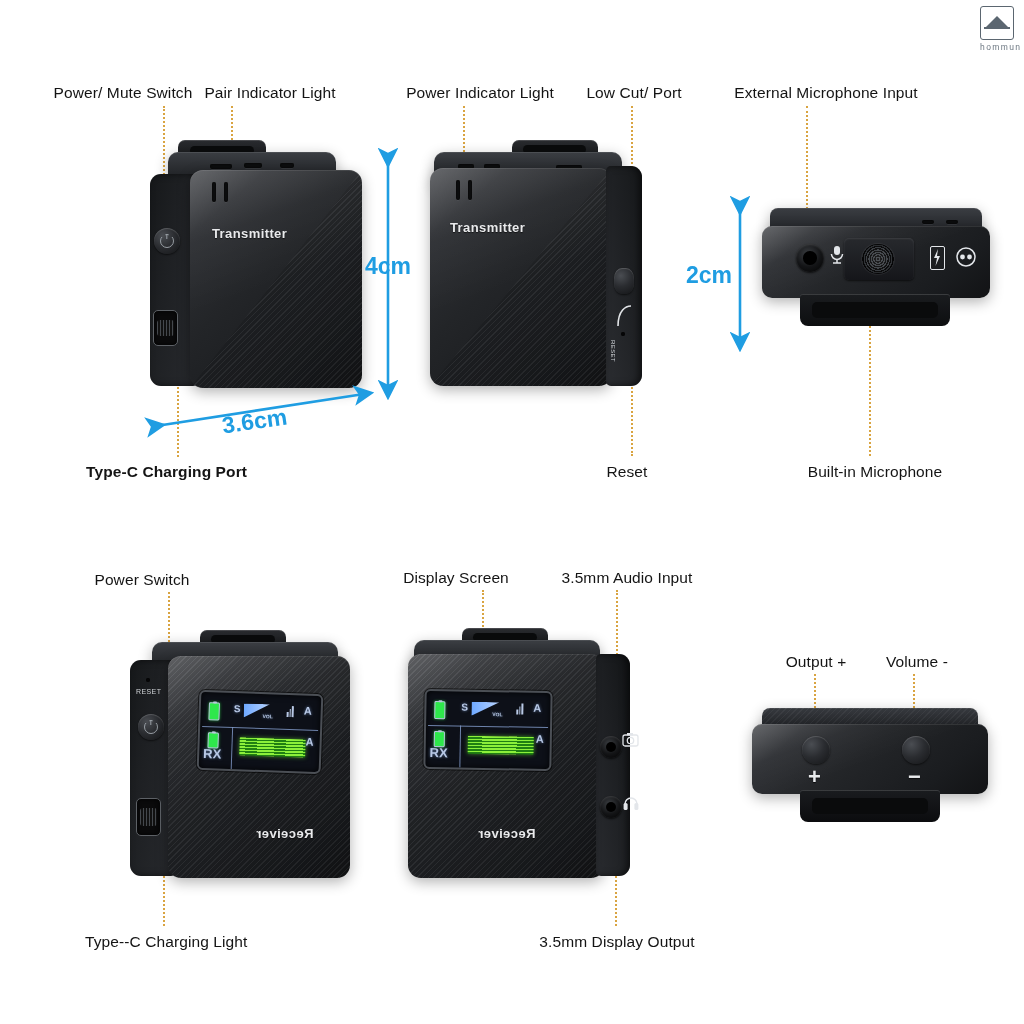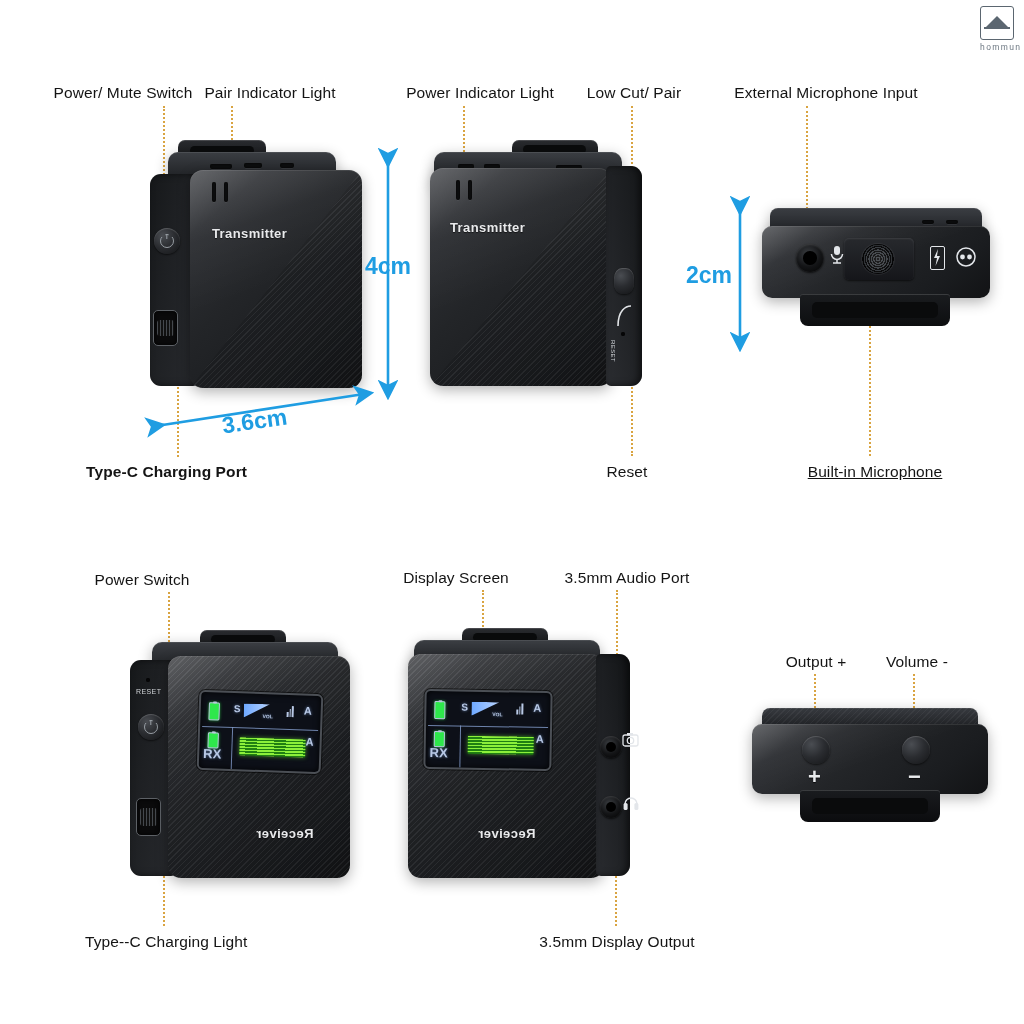--- a/index.html
+++ b/index.html
@@ -329,33 +329,33 @@
 
   <div class="callout center" style="left:123px; top:84px;">Power/ Mute Switch</div>
   <div class="leader" style="left:163px; top:106px; height:140px;"></div>
 
   <div class="callout center" style="left:270px; top:84px;">Pair Indicator Light</div>
   <div class="leader" style="left:231px; top:106px; height:78px;"></div>
 
   <div class="callout center" style="left:480px; top:84px;">Power Indicator Light</div>
   <div class="leader" style="left:463px; top:106px; height:74px;"></div>
 
-  <div class="callout center" style="left:634px; top:84px;">Low Cut/ Pair</div>
+  <div class="callout center" style="left:634px; top:84px;">Low Cut/ Port</div>
   <div class="leader" style="left:631px; top:106px; height:186px;"></div>
 
   <div class="callout center" style="left:826px; top:84px;">External Microphone Input</div>
   <div class="leader" style="left:806px; top:106px; height:131px;"></div>
 
   <div class="callout" style="left:86px; top:463px;font-weight:bold;">Type-C Charging Port</div>
   <div class="leader" style="left:177px; top:335px; height:122px;"></div>
 
   <div class="callout center" style="left:627px; top:463px;">Reset</div>
   <div class="leader" style="left:631px; top:348px; height:108px;"></div>
 
-  <div class="callout center" style="left:875px; top:463px;text-decoration:underline;">Built-in Microphone</div>
+  <div class="callout center" style="left:875px; top:463px;">Built-in Microphone</div>
   <div class="leader" style="left:869px; top:262px; height:194px;"></div>
 
   <div class="dev" style="left:150px; top:140px; width:220px; height:265px;">
 
     <div class="clip" style="left:28px; top:0px; width:88px; height:22px;"></div>
     <div class="clipslot" style="left:40px; top:6px; width:64px; height:9px;"></div>
 
     <div class="body" style="left:18px; top:12px; width:168px; height:30px; border-radius:10px 10px 4px 4px; background:linear-gradient(180deg,#3b3e43,#1b1d20);">
       <div class="micslit" style="left:42px; top:12px; width:22px; height:5px;"></div>
       <div class="micslit" style="left:76px; top:11px; width:18px; height:5px;"></div>
@@ -471,21 +471,21 @@
     <div class="clip" style="left:38px; top:86px; width:150px; height:32px; border-radius:3px 3px 8px 8px; background:linear-gradient(180deg,#1a1c1f,#0d0e10);"></div>
     <div class="clipslot" style="left:50px; top:94px; width:126px; height:16px;"></div>
   </div>
 
   <div class="callout center" style="left:142px; top:571px;">Power Switch</div>
   <div class="leader" style="left:168px; top:592px; height:130px;"></div>
 
   <div class="callout center" style="left:456px; top:569px;">Display Screen</div>
   <div class="leader" style="left:482px; top:590px; height:116px;"></div>
 
-  <div class="callout center" style="left:627px; top:569px;">3.5mm Audio Port</div>
+  <div class="callout center" style="left:627px; top:569px;">3.5mm Audio Input</div>
   <div class="leader" style="left:616px; top:590px; height:176px;"></div>
 
   <div class="callout center" style="left:816px; top:653px;">Output +</div>
   <div class="leader" style="left:814px; top:674px; height:54px;"></div>
 
   <div class="callout center" style="left:917px; top:653px;">Volume -</div>
   <div class="leader" style="left:913px; top:674px; height:54px;"></div>
 
   <div class="callout" style="left:85px; top:933px;">Type--C Charging Light</div>
   <div class="leader" style="left:163px; top:828px; height:98px;"></div>

